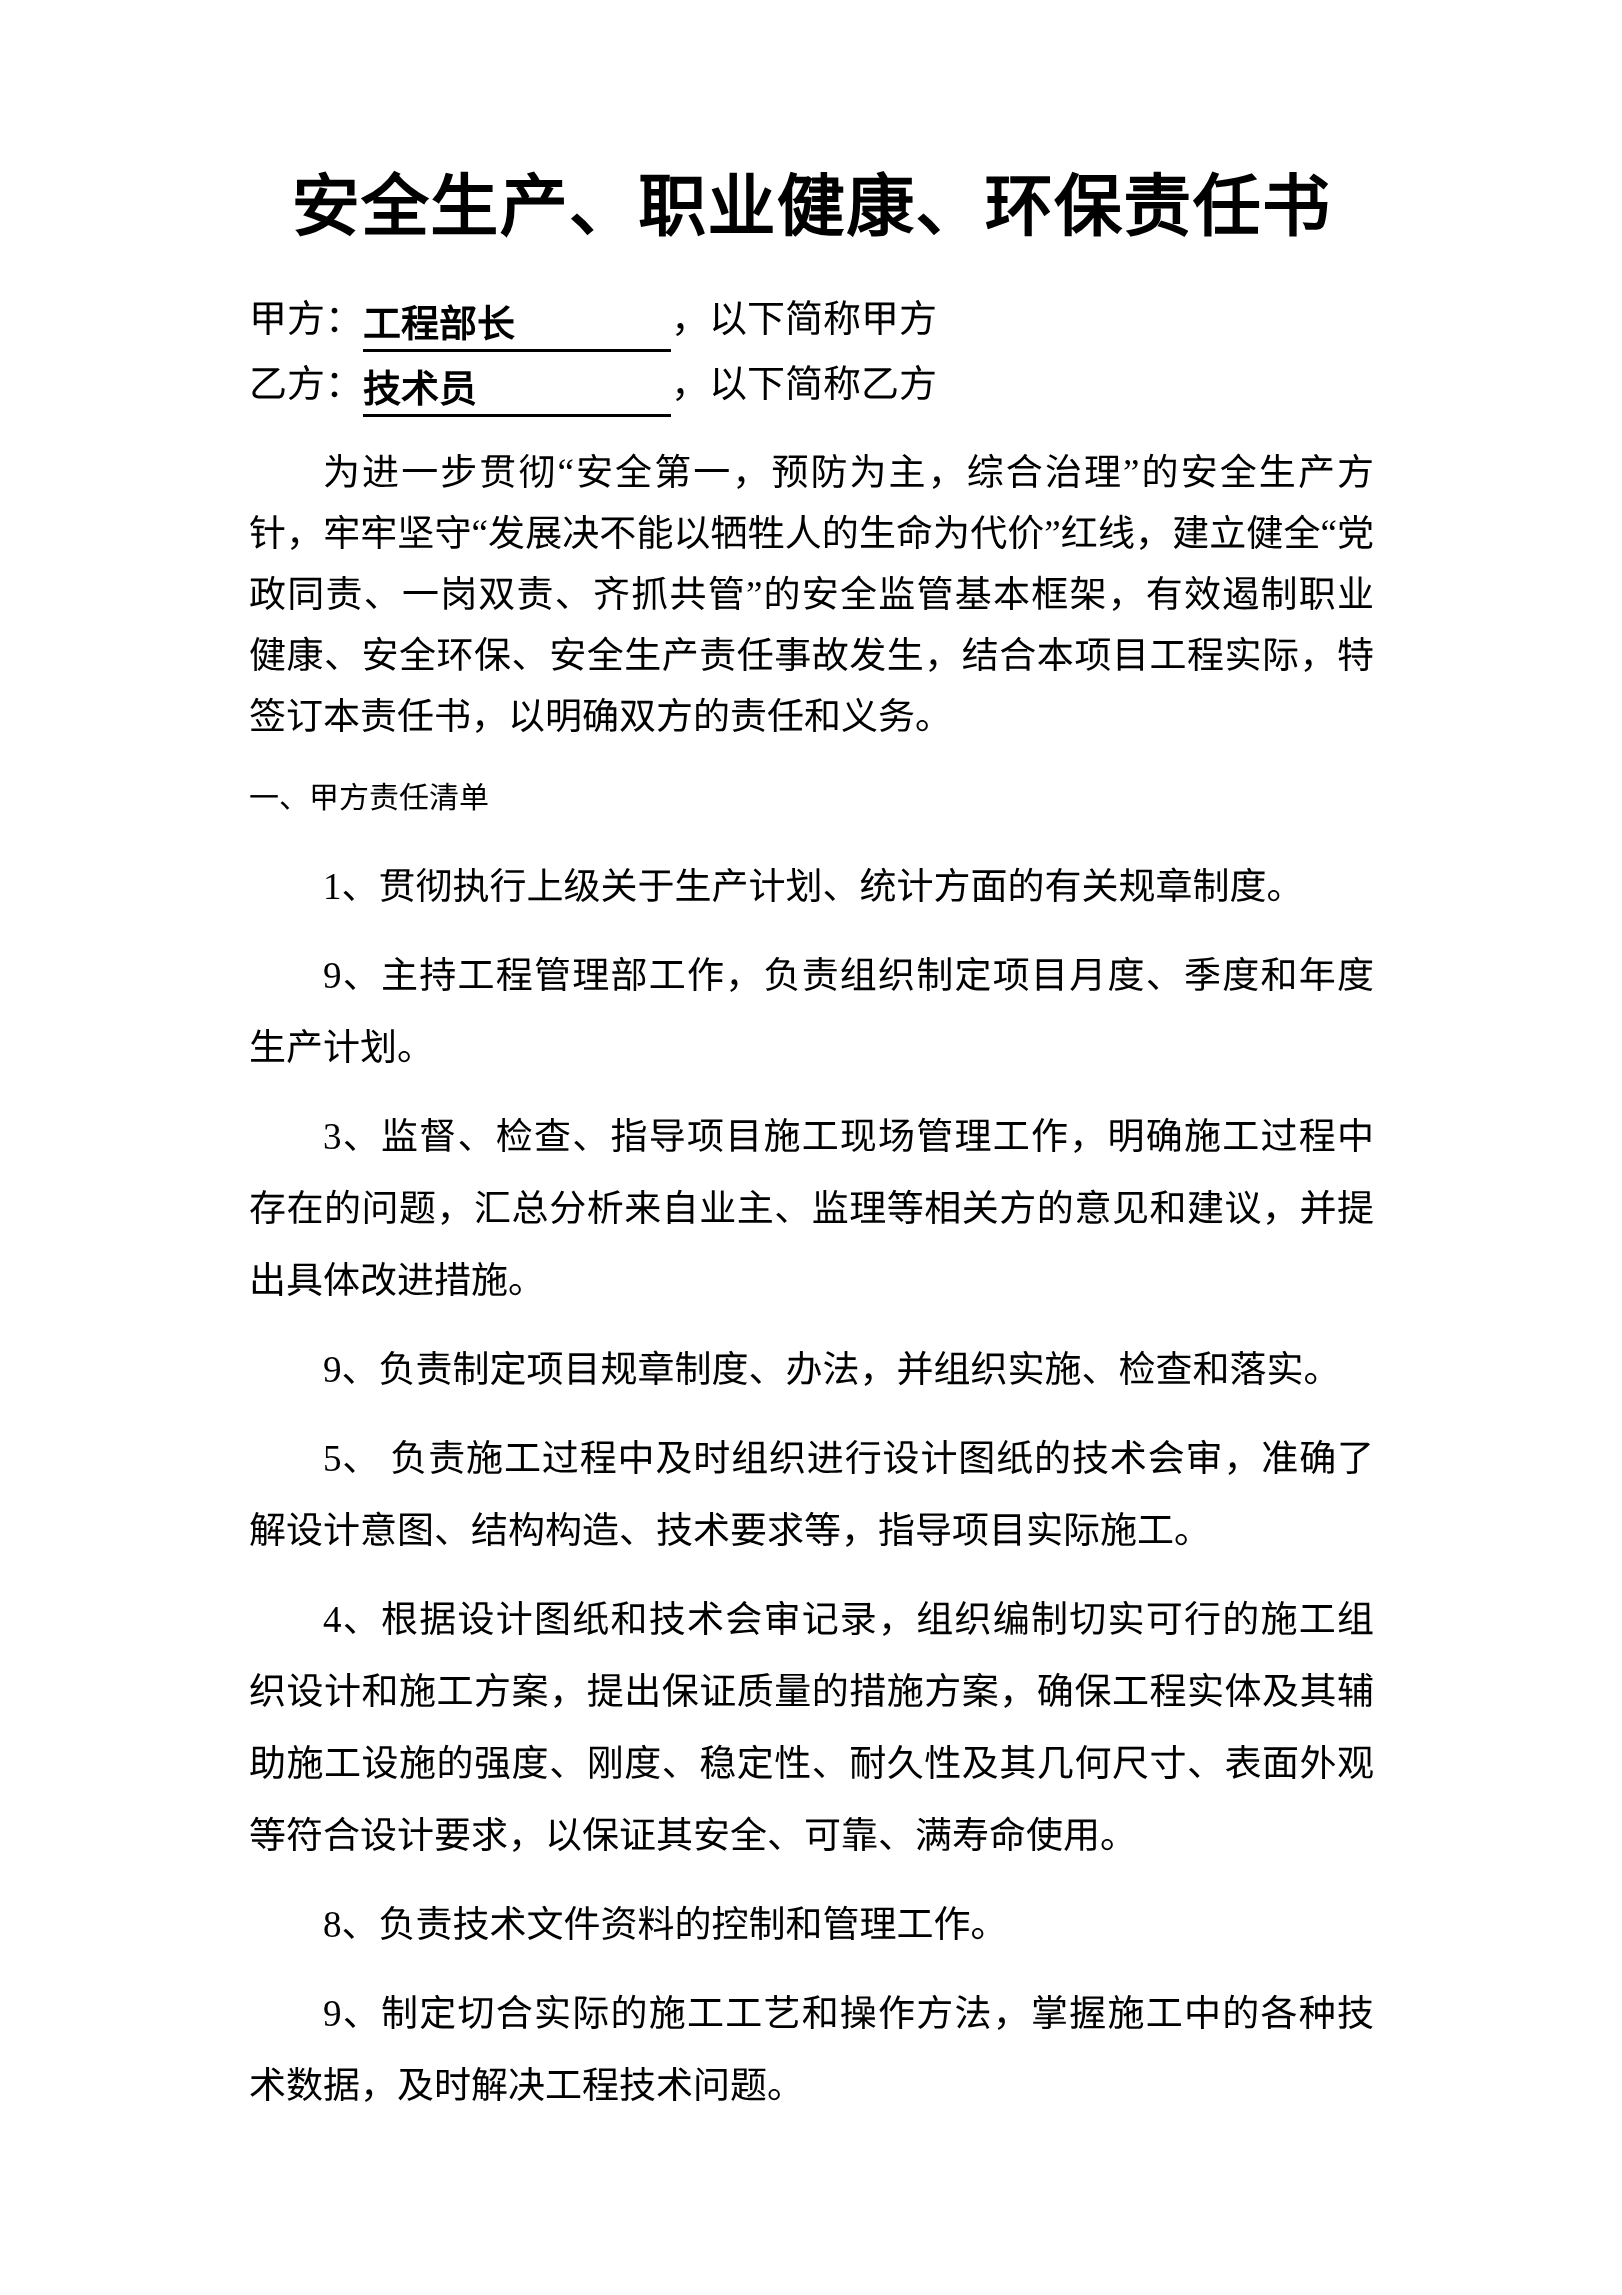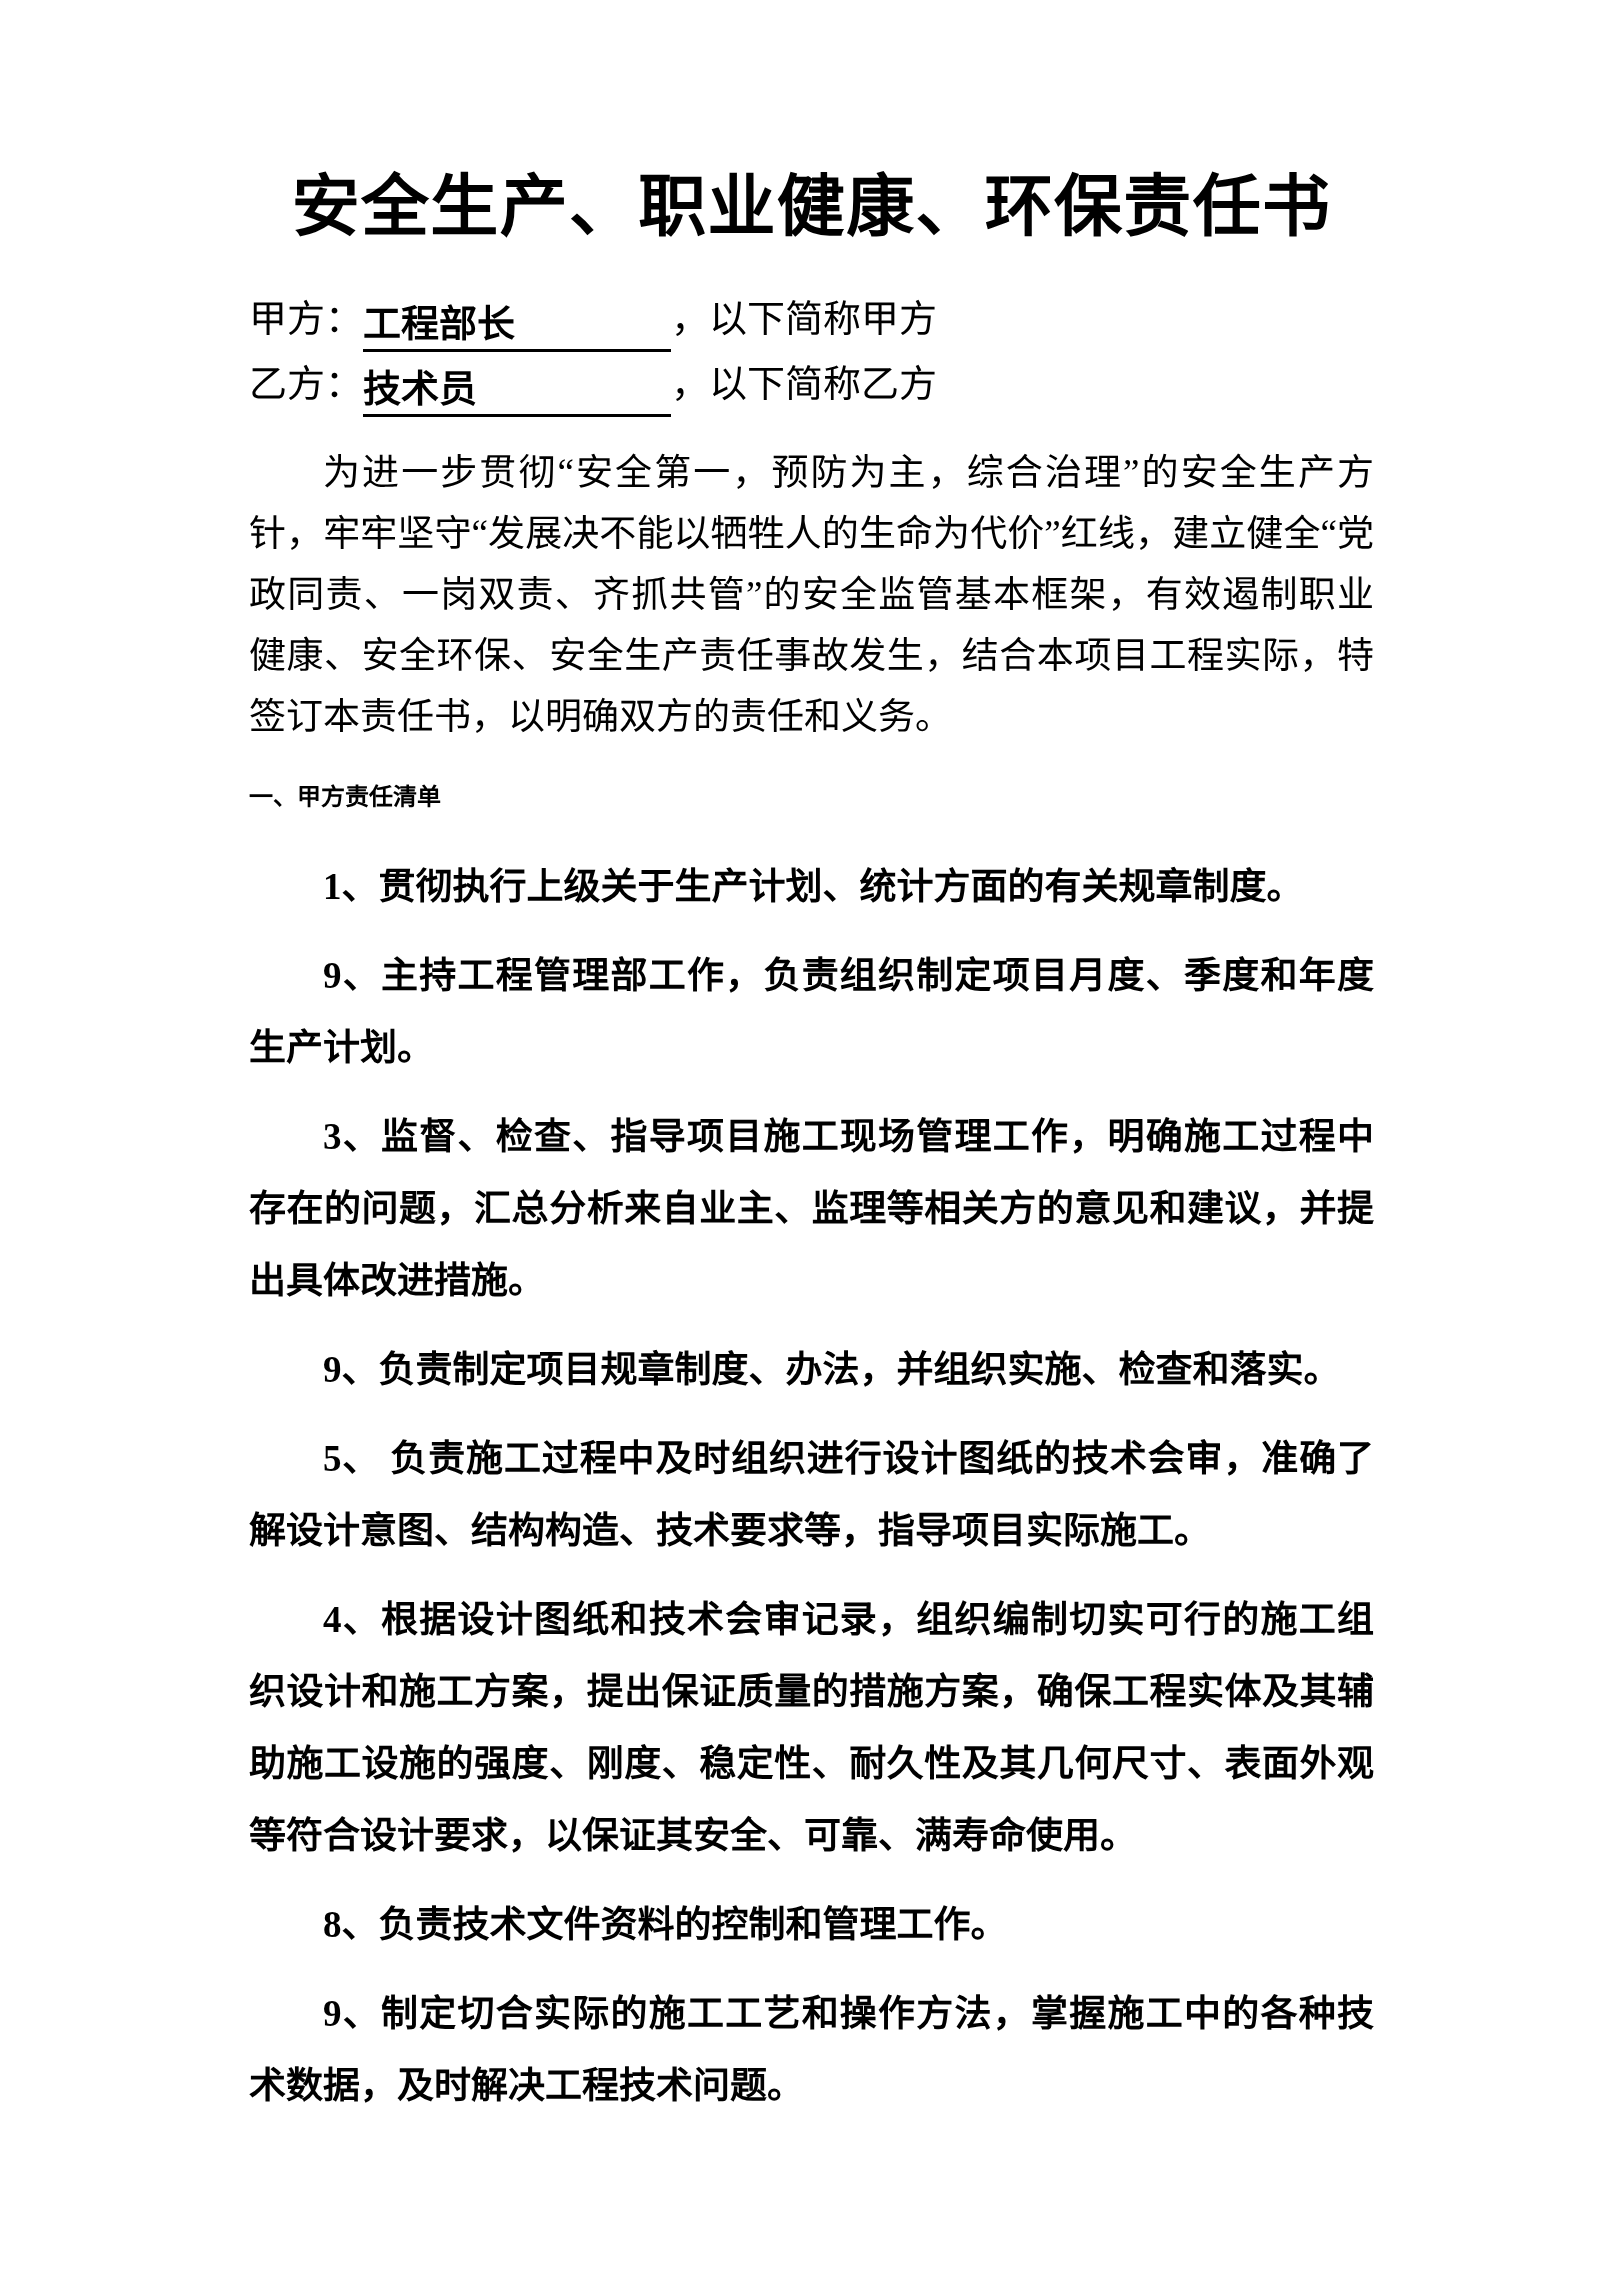--- a/index.html
+++ b/index.html
@@ -45,32 +45,31 @@
   }
   .party-value { font-weight: 700; }
   .intro-paragraph {
     font-size: 37px;
     line-height: 61px;
     text-align: justify;
     text-indent: 2em;
     margin: 25px 0 0 0;
   }
   .section-heading {
-    font-size: 24px;
-    font-weight: 700;
+    font-size: 30px;
+    font-weight: 400;
     line-height: 73px;
     margin: 14.4px 0 0 0;
   }
   .items p {
     font-size: 37px;
     line-height: 72px;
     margin: 17px 0;
     text-align: justify;
     text-indent: 2em;
-    font-weight: bold;
   }
 </style>
 </head>
 <body>
 
 <div class="page">
 
   <h1 class="doc-title">安全生产、职业健康、环保责任书</h1>
 
   <p class="party-line">

